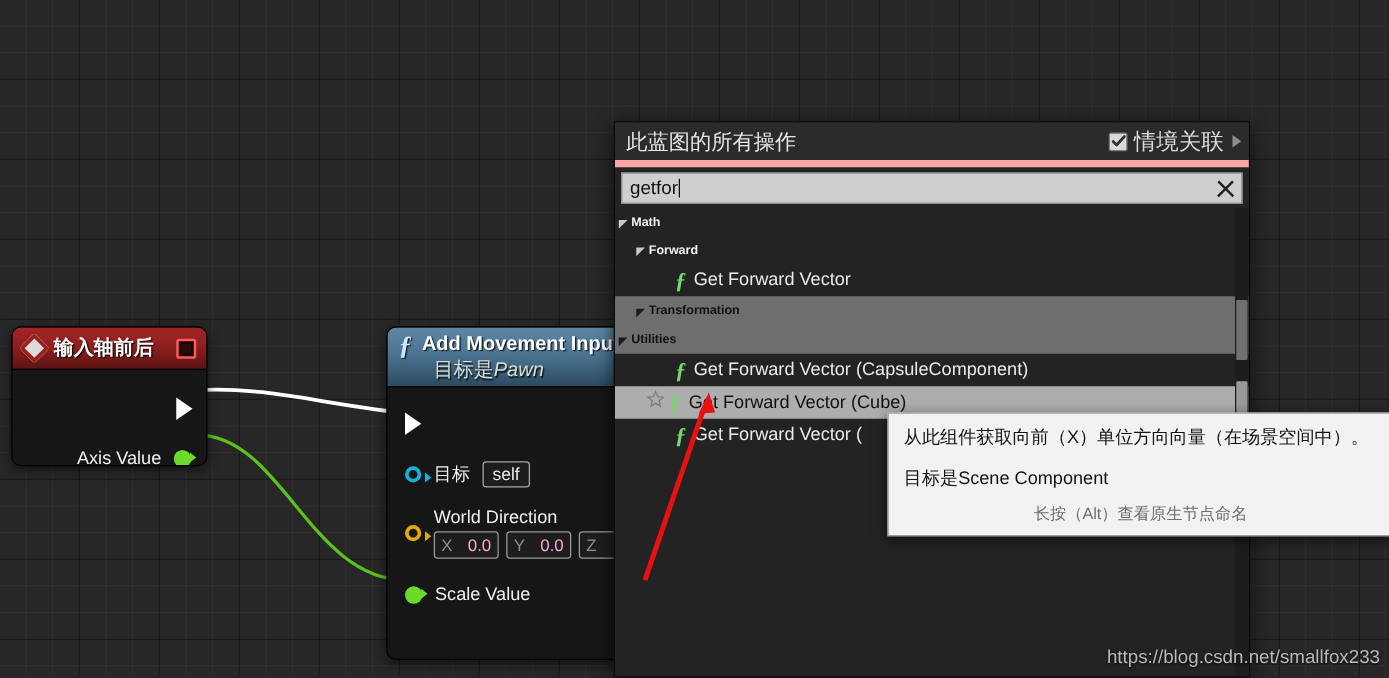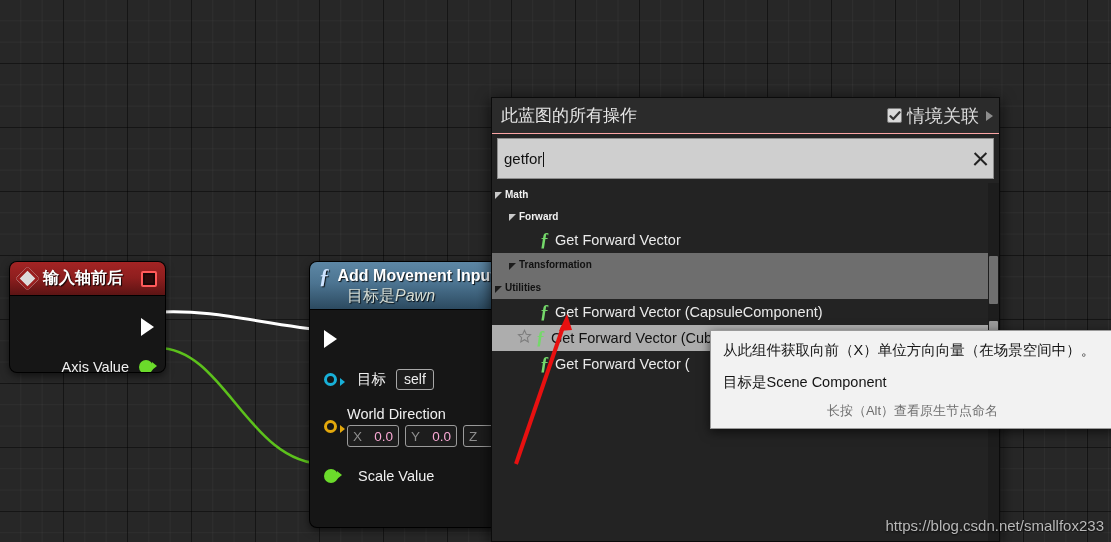--- a/index.html
+++ b/index.html
@@ -86,21 +86,21 @@
   }
   .title-blue .sub {
     font-size: 16px; color: #d6ddd4; font-style: italic;
     margin-left: 28px; margin-top: -3px; white-space: nowrap;
     text-shadow: 1px 1px 1px rgba(0,0,0,0.8);
   }
   .title-blue .sub b { font-style: normal; font-weight: normal; }
 
   
   .pin-row { display: flex; align-items: center; min-height: 26px; padding-left: 14px; }
-  .pin-label { font-size: 14.5px; color: #f0f0f0; margin-left: 20px; white-space: nowrap; }
+  .pin-label { font-size: 14.5px; color: #f0f0f0; margin-left: 10px; white-space: nowrap; }
 
   .exec-pin {
     width: 0; height: 0;
     border-left: 13px solid #fff;
     border-top: 9px solid transparent;
     border-bottom: 9px solid transparent;
     flex: 0 0 auto;
   }
   .obj-pin {
     width: 13px; height: 13px; border-radius: 50%;
@@ -165,40 +165,40 @@
   #action-panel {
     position: absolute; left: 491px; top: 97px; width: 509px; height: 445px;
     background: #232323;
     border: 1px solid #0b0b0b;
     box-shadow: 0 3px 14px rgba(0,0,0,0.75);
     display: flex; flex-direction: column;
   }
   .panel-header {
     height: 36px; display: flex; align-items: center;
     padding: 0 6px 0 9px; background: #2b2b2b;
-    border-bottom: 1px solid #fca5a5;
+    border-bottom: 6px solid #fca5a5;
   }
   .panel-title { font-size: 17px; color: #e6e6e6; flex: 1; white-space: nowrap; }
   .ctx-group { display: flex; align-items: center; gap: 5px; }
   .ctx-check {
     width: 15px; height: 15px; border-radius: 2px;
     background: #d9d9d9; border: 1px solid #7c7c7c;
     display: flex; align-items: center; justify-content: center;
   }
   .ctx-check svg { display: block; }
   .ctx-label { font-size: 18px; color: #dcdcdc; white-space: nowrap; }
   .ctx-arrow {
     width: 0; height: 0; border-left: 7px solid #8d8d8d;
     border-top: 5px solid transparent; border-bottom: 5px solid transparent;
     margin-left: 2px;
   }
 
   .search-wrap { padding: 4px 5px 4px 5px; background: #232323; }
   .search-box {
-    height: 41px; background: #cfcfcf; border: 1px solid #8d8d8d;
+    height: 25px; background: #cfcfcf; border: 1px solid #8d8d8d;
     display: flex; align-items: center; padding: 0 5px 0 6px;
   }
   .search-text {
     font-size: 15px; color: #111; flex: 1;
     white-space: nowrap; position: relative;
   }
   .caret {
     display: inline-block; width: 1px; height: 15px;
     background: #111; vertical-align: -3px; margin-left: 1px;
   }

